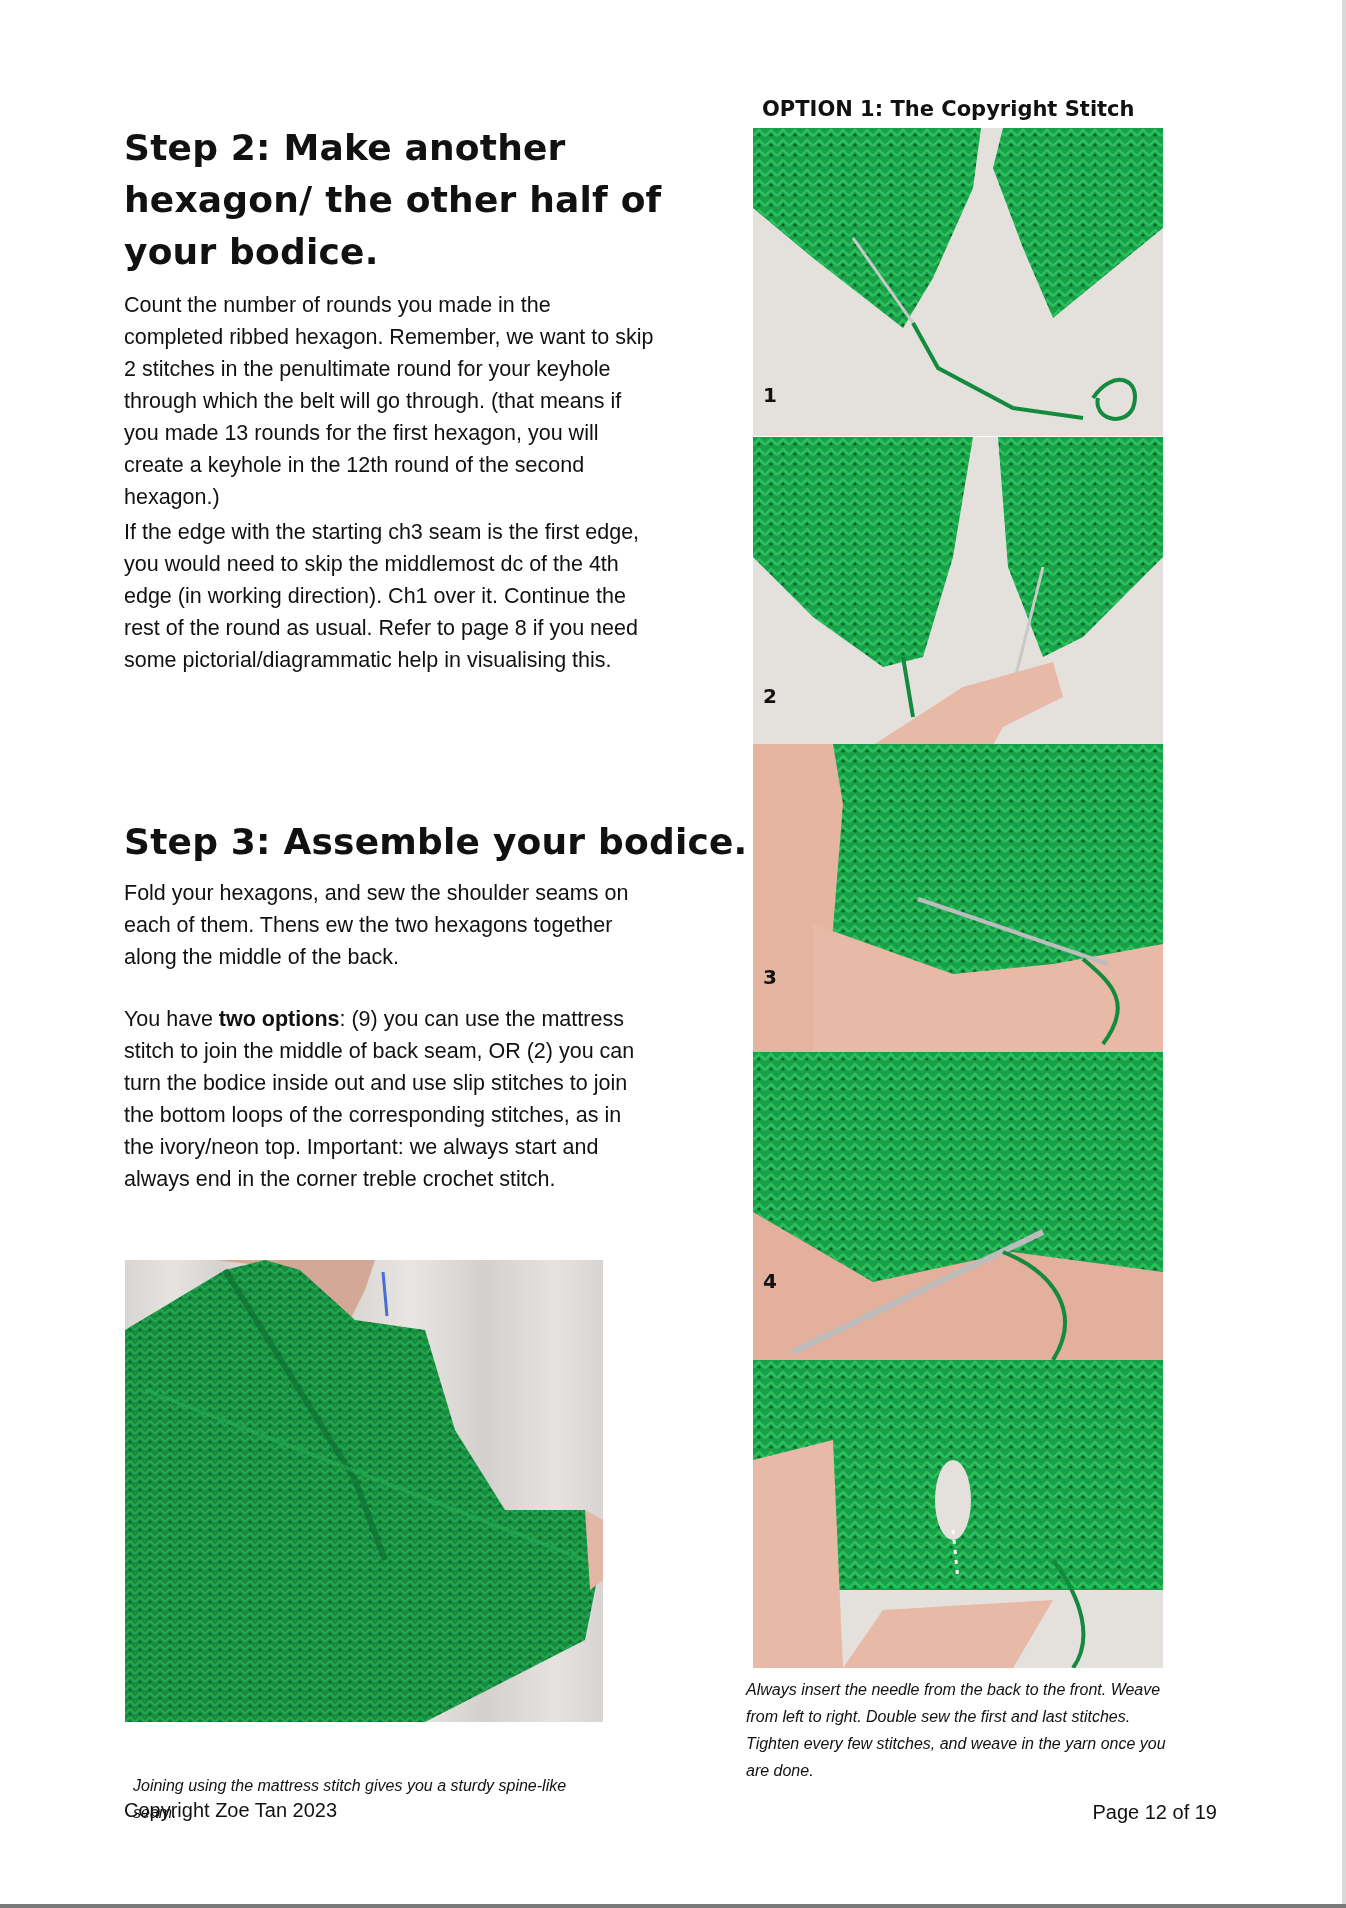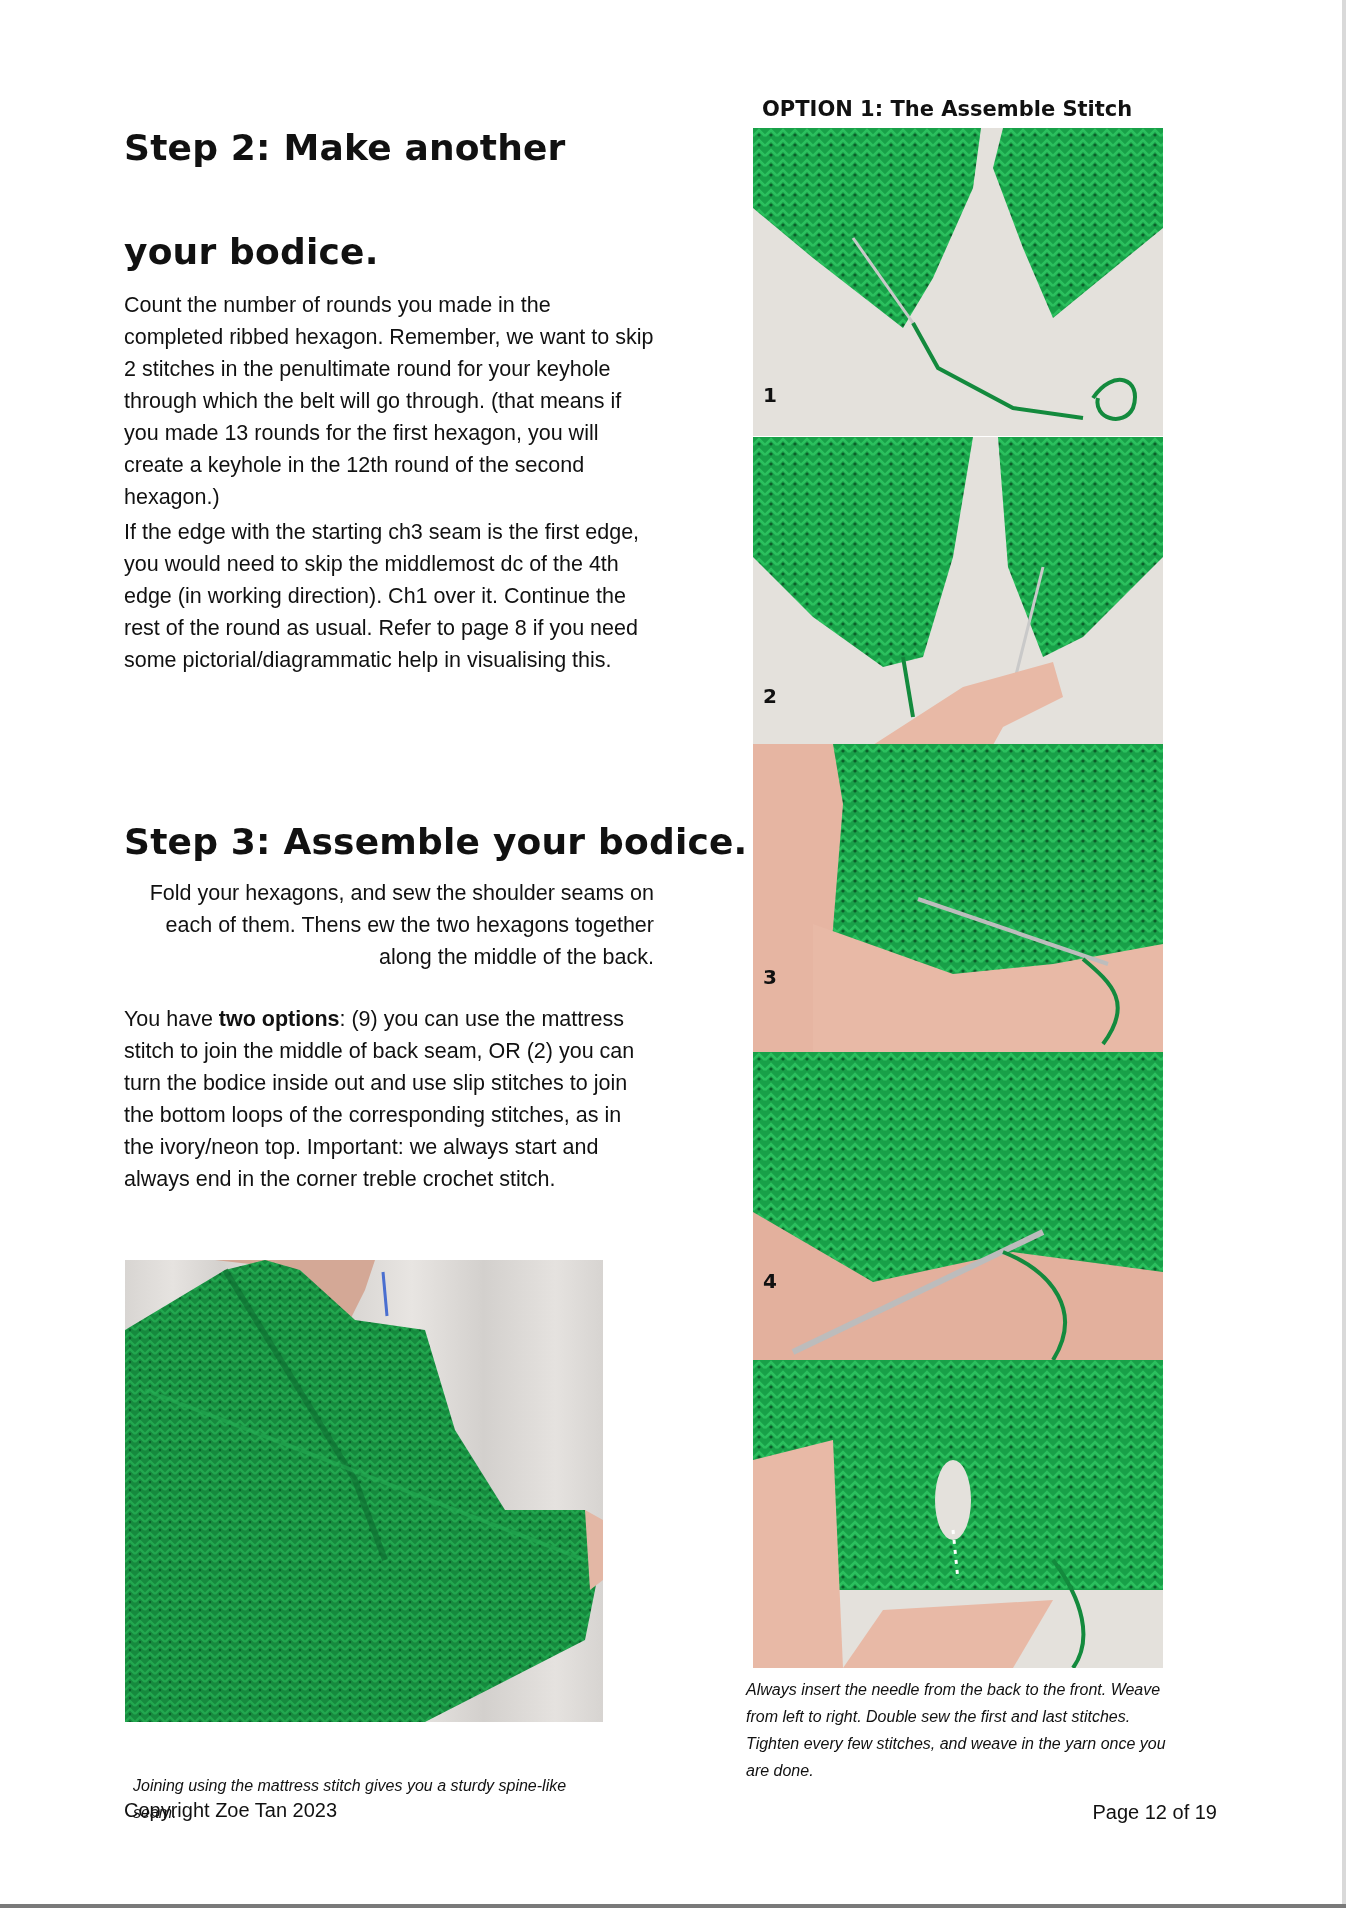--- a/index.html
+++ b/index.html
@@ -41,30 +41,30 @@
     }
   </style>
 </head>
 <body>
 
 <div class="page-edge-right"></div>
 <div class="page-edge-bottom"></div>
 
 <h1 class="h1" style="top:122px;">
   <span>Step 2: Make another</span><br>
-  <br>
+  <span>hexagon/ the other half of</span><br>
   <span>your bodice.</span>
 </h1>
 
 <p class="body-text" style="top:289px;">Count the number of rounds you made in the completed ribbed hexagon. Remember, we want to skip 2 stitches in the penultimate round for your keyhole through which the belt will go through. (that means if you made 13 rounds for the first hexagon, you will create a keyhole in the 12th round of the second hexagon.)</p>
 <p class="body-text" style="top:516px;">If the edge with the starting ch3 seam is the first edge, you would need to skip the middlemost dc of the 4th edge (in working direction). Ch1 over it. Continue the rest of the round as usual.  Refer to page 8 if you need some pictorial/diagrammatic help in visualising this.</p>
 
 <h1 class="h1" style="top:816px;">Step 3: Assemble your bodice.</h1>
 
-<p class="body-text" style="top:877px;text-align:right;">Fold your hexagons, and sew the shoulder seams on each of them. Thens ew the two hexagons together along the middle of the back.</p>
+<p class="body-text" style="top:877px;">Fold your hexagons, and sew the shoulder seams on each of them. Thens ew the two hexagons together along the middle of the back.</p>
 <p class="body-text" style="top:1003px;"><span>You have </span><b>two options</b><span>: (9) you can use the mattress stitch to join the middle of back seam, OR (2) you can turn the bodice inside out and use slip stitches to join the bottom loops of the corresponding stitches, as in the ivory/neon top. Important: we always start and always end in the corner treble crochet stitch.</span></p>
 
 <div class="photo" style="left:125px; top:1260px; width:478px; height:462px; background:#dcd9d6;">
   <svg width="478" height="462" viewBox="0 0 478 462">
     <defs>
       <linearGradient id="curtain" x1="0" x2="1">
         <stop offset="0" stop-color="#d8d5d2"></stop>
           <stop offset="0.1" stop-color="#e6e3e0"></stop>
         <stop offset="0.2" stop-color="#d4d1ce"></stop>
           <stop offset="0.3" stop-color="#e4e1de"></stop>
@@ -86,21 +86,21 @@
     <path d="M0 70 L100 10 L140 0 L175 10 L230 60 L300 70 L330 170 L380 250 L460 250 L478 290 L460 380 L300 462 L0 462 Z" fill="url(#knit)"></path>
     <path d="M100 10 L230 220 L260 300" stroke="#0d6b31" stroke-width="6" fill="none" opacity="0.6"></path>
     <path d="M20 130 L460 300" stroke="#25b055" stroke-width="4" fill="none" opacity="0.5"></path>
     <path d="M460 250 L478 260 L478 320 L465 330 Z" fill="#e3b7a5"></path>
   </svg>
 </div>
 <p class="caption" style="left:133px; top:1772px; width:460px;">Joining using the mattress stitch gives you a sturdy spine-like seam.</p>
 
 <div class="footer" style="left:124px; top:1798px;text-align:center;">Copyright Zoe Tan 2023</div>
 
-<h2 class="opt-title">OPTION 1: The Assemble Stitch</h2>
+<h2 class="opt-title">OPTION 1: The Copyright Stitch</h2>
 
 <div class="panel" style="top:128px; background:#e4e1dc;">
   <svg width="410" height="308">
     <defs>
       <pattern id="k1" width="12" height="10" patternUnits="userSpaceOnUse">
         <rect width="12" height="10" fill="#18a048"></rect>
         <path d="M0 8 L6 2 L12 8" stroke="#2bc05e" stroke-width="2.5" fill="none"></path>
         <circle cx="6" cy="7" r="1.6" fill="#0b5f2a"></circle>
       </pattern>
     </defs>

